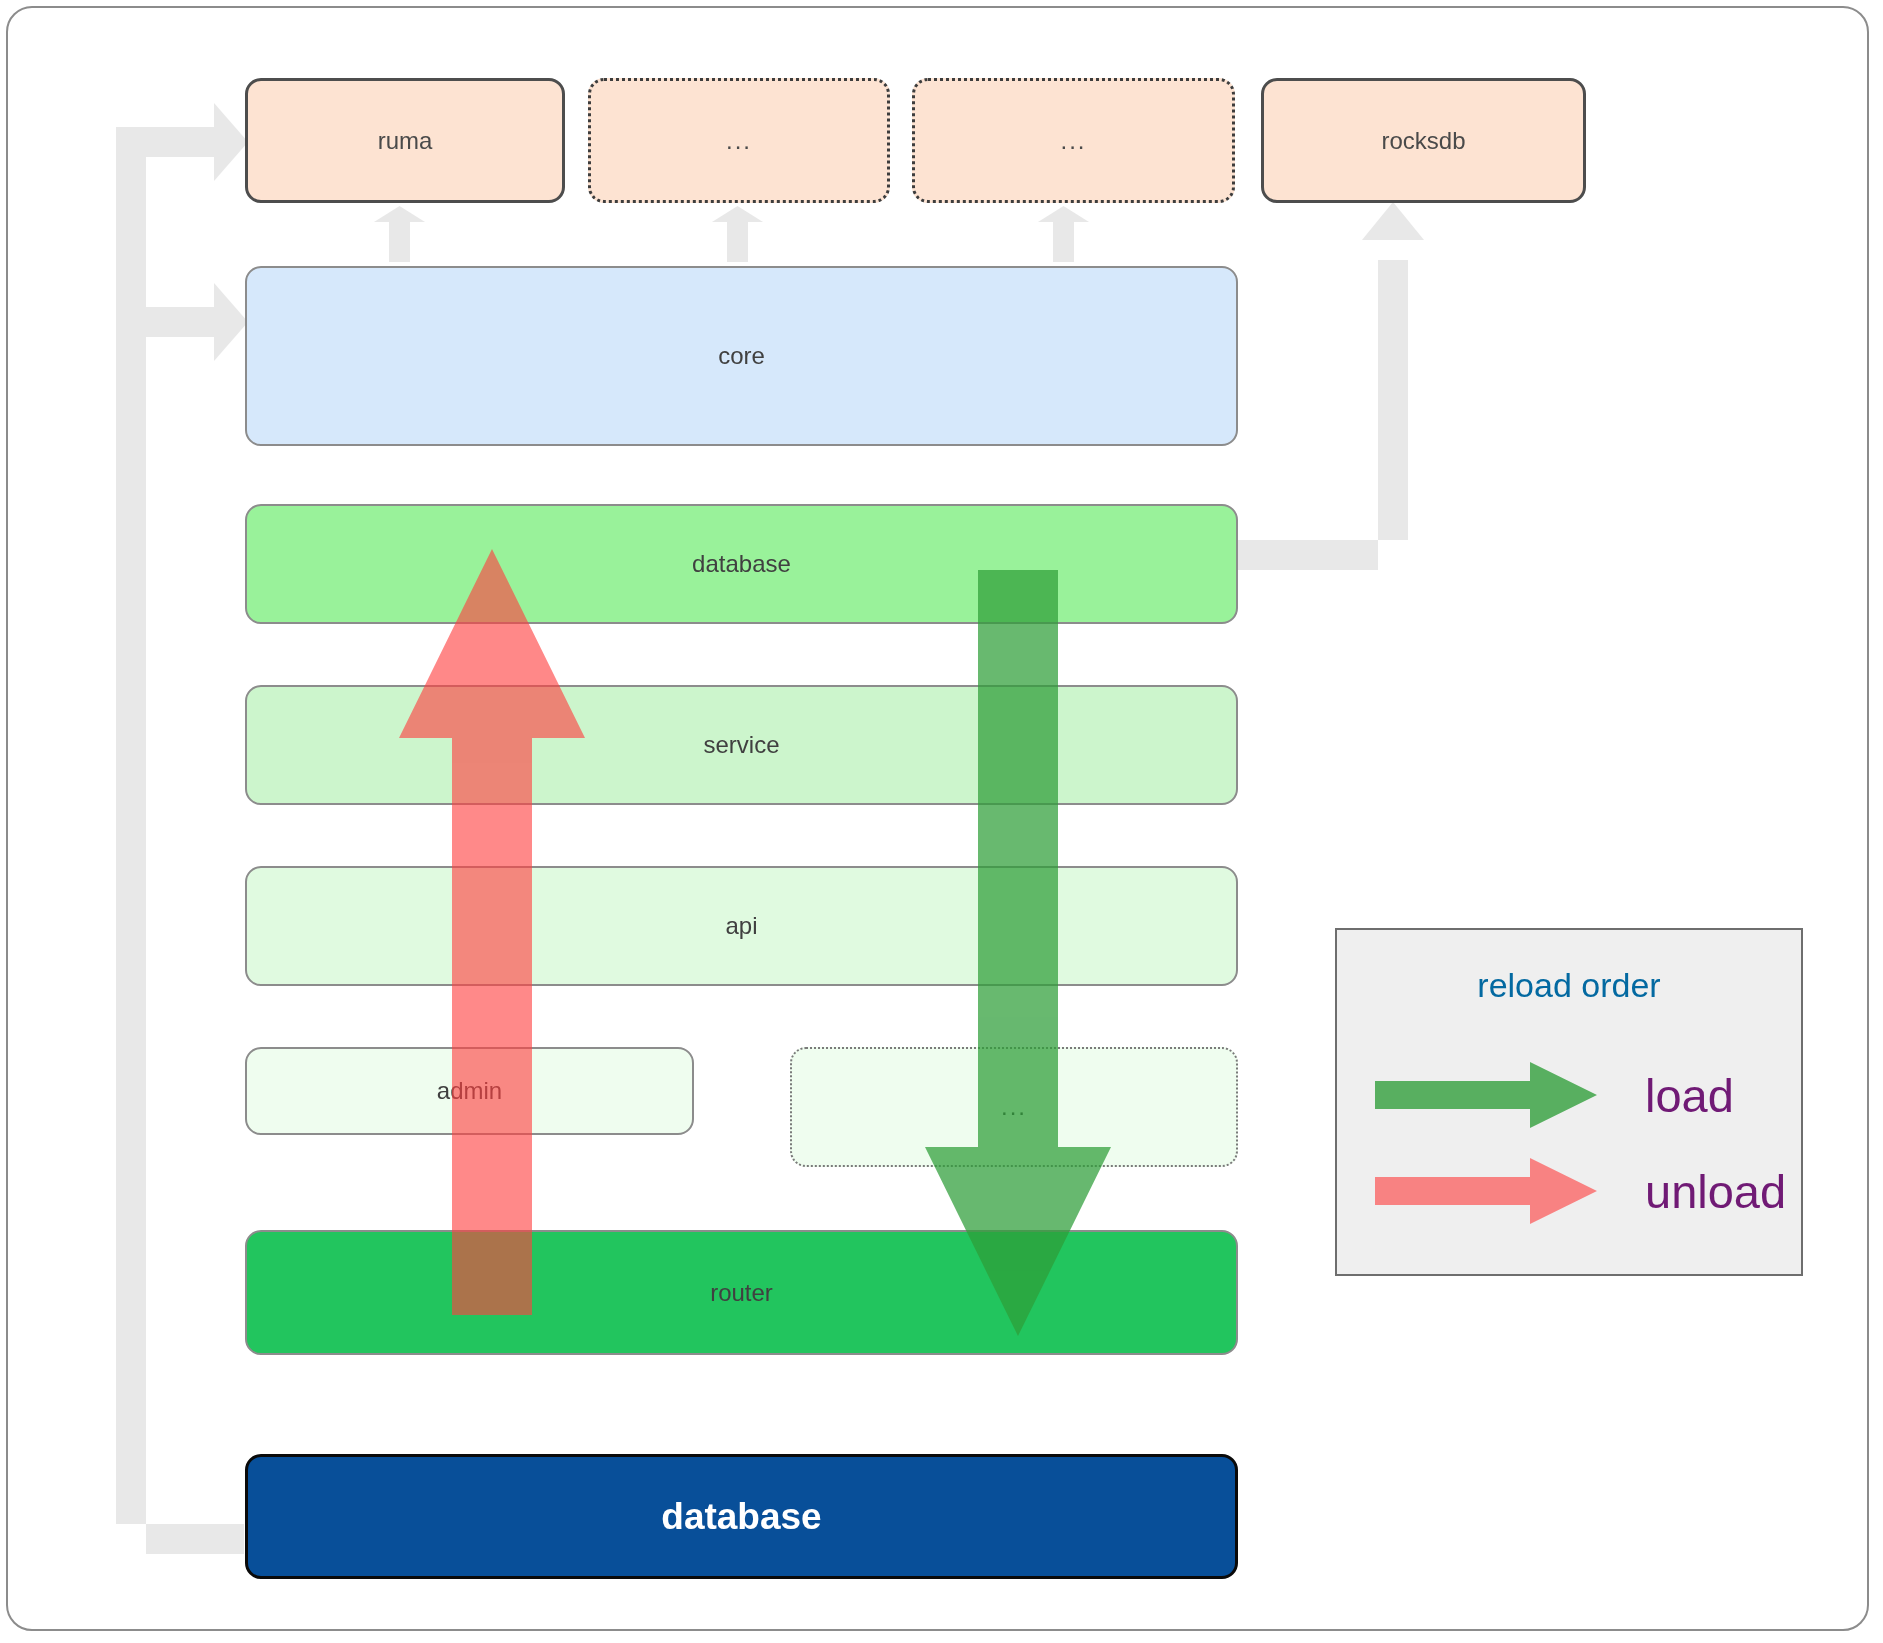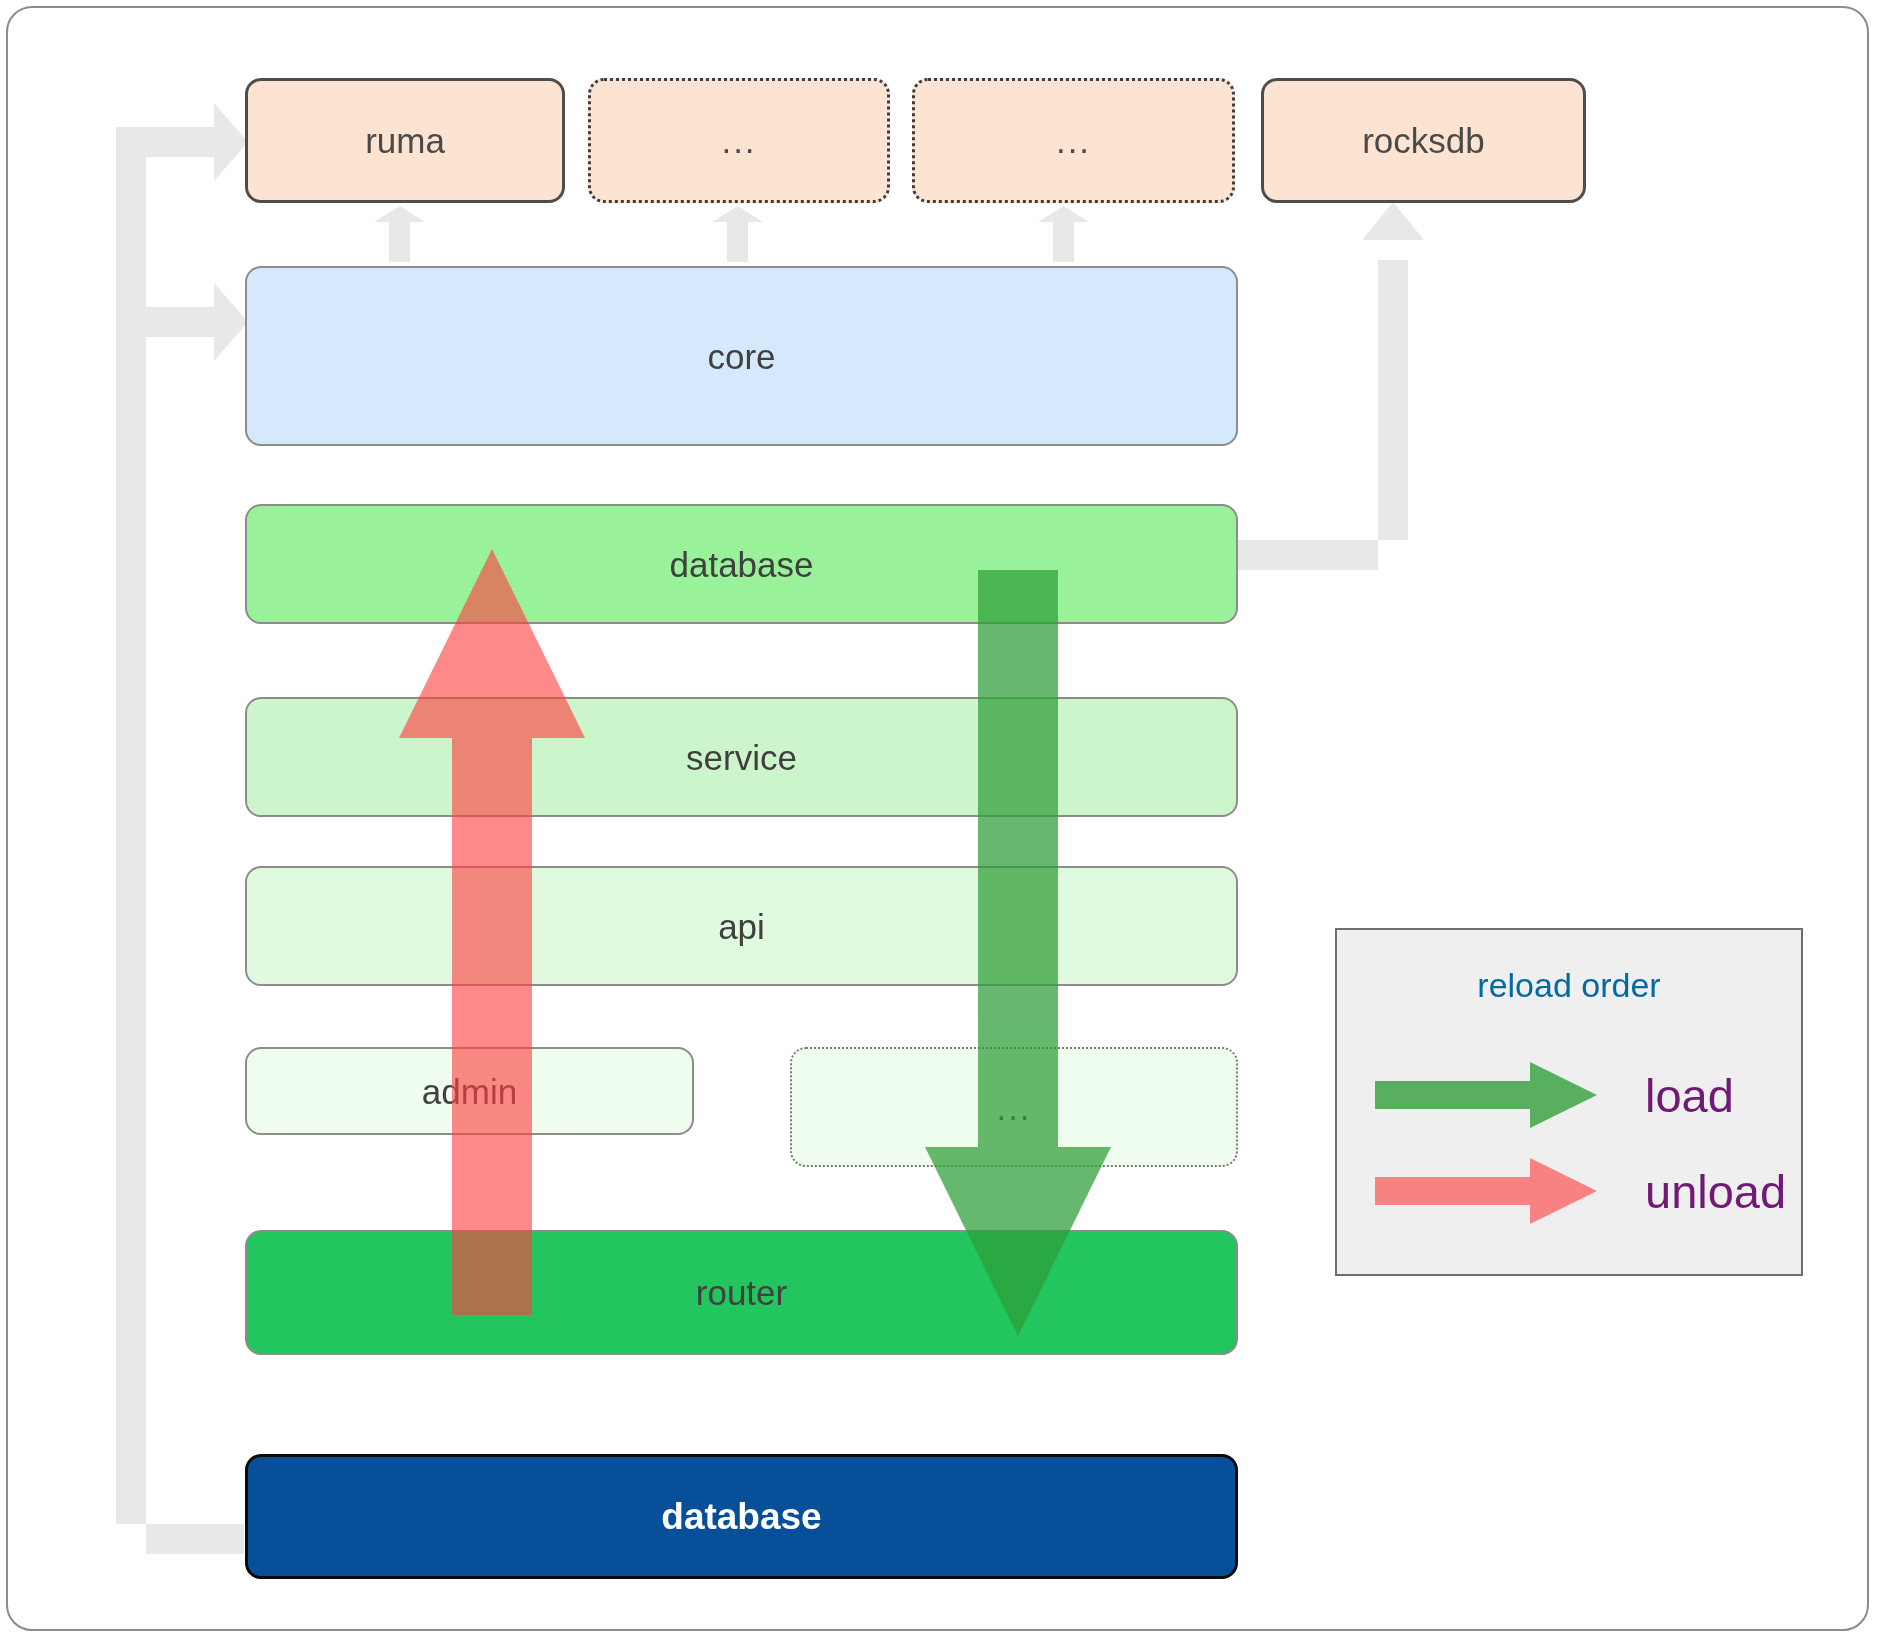--- a/index.html
+++ b/index.html
@@ -25,21 +25,21 @@
 
   .node{
     position:absolute;
     box-sizing:border-box;
     display:flex;
     align-items:center;
     justify-content:center;
     border-radius:14px;
   }
   .node .lbl{
-    font-size:35px;
+    font-size:24px;
     color:#404040;
     line-height:1;
     white-space:nowrap;
   }
 
   
   .dep{
     background:#fde3d2;
     border:3px solid #4d4d4d;
     border-radius:16px;
@@ -61,21 +61,21 @@
     border-radius:16px;
   }
   .layer.dotted{
     border-style:dotted;
     border-width:2.5px;
     border-color:#7a7a7a;
   }
 
   .c-core{background:#d6e8fb;}
   .c-database{background:#99f29a;}
-  .c-service{background:#ccf5cc;margin-top:12px;}
+  .c-service{background:#ccf5cc;}
   .c-api{background:#e0faE0;}
   .c-admin{background:#effdef;}
   .c-etc{background:#effdef;}
   .c-router{background:#22c55e;}
 
   .root{
     background:#084f99;
     border:3px solid #0a0a0a;
     border-radius:16px;
   }

